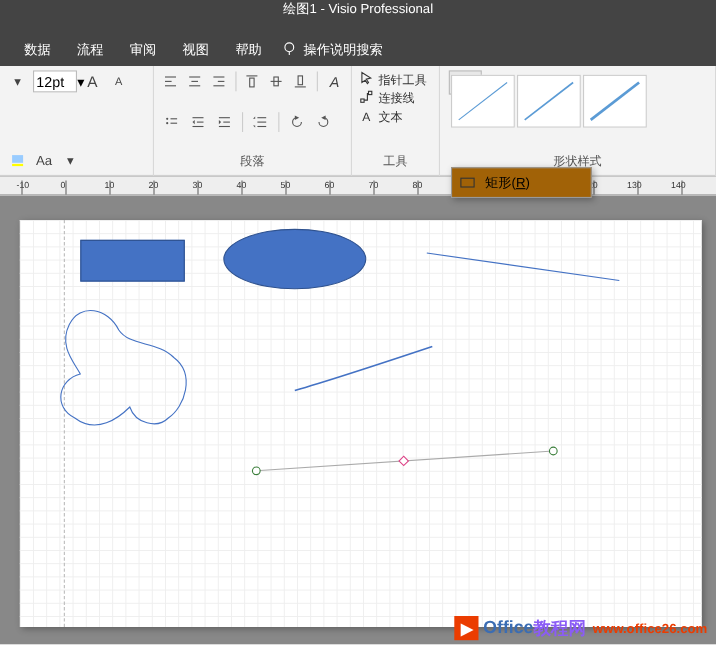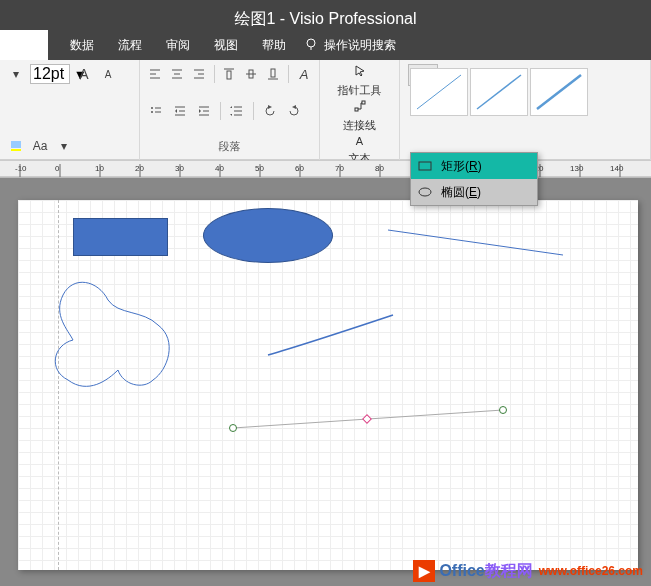--- a/index.html
+++ b/index.html
@@ -1,47 +1,47 @@
 <!DOCTYPE html>
 <html><head>
 <meta charset="utf-8">
 <style>
 * { margin: 0; padding: 0; box-sizing: border-box; font-family: "Microsoft YaHei", sans-serif; }
 body { width: 651px; height: 586px; background: #fff; overflow: hidden; position: relative; }
-.titlebar { height: 30px; background: #444; color: #fff; display: flex; align-items: flex-end; justify-content: center; font-size: 16px; }
-.menubar { height: 30px; background: #444; color: #fff; display: flex; align-items: center; font-size: 12px; padding-left: 10px; margin-left: 48px; }
+.titlebar { height: 30px; background: #444; color: #fff; display: flex; align-items: flex-start; justify-content: center; font-size: 12px; }
+.menubar { height: 30px; background: #444; color: #fff; display: flex; align-items: center; font-size: 12px; padding-left: 10px; }
 .menubar .item { padding: 0 12px; cursor: pointer; }
 .menubar .bulb { margin: 0 6px; }
 .ribbon { height: 100px; background: #f3f3f3; border-bottom: 1px solid #d0d0d0; display: flex; position: relative; }
 .group { border-right: 1px solid #d8d8d8; padding: 4px 6px; display: flex; flex-direction: column; justify-content: space-between; height: 100px; }
 .group .row { display: flex; align-items: center; gap: 4px; }
 .group .label { text-align: center; font-size: 11px; color: #555; padding: 2px 0; }
-.font-size { width: 40px; height: 20px; border: 1px solid #bbb; background: #fff; font-size: 16px; padding: 0 2px; display: flex; align-items: center; justify-content: space-between; gap: 12px; }
+.font-size { width: 40px; height: 20px; border: 1px solid #bbb; background: #fff; font-size: 13px; padding: 0 2px; display: flex; align-items: center; justify-content: space-between; gap: 12px; }
 .btn-s { width: 20px; height: 20px; border: 1px solid transparent; display: flex; align-items: center; justify-content: center; font-size: 12px; color: #444; cursor: pointer; }
 .aa-big { font-size: 14px; }
 .aa-small { font-size: 10px; }
 .sep { width: 1px; height: 18px; background: #ccc; margin: 0 2px; }
 .tools-group { width: 80px; }
-.tool-line { display: flex; align-items: center; gap: 4px; font-size: 11px; color: #333; padding: 1px 0; cursor: pointer; flex-direction: column; }
+.tool-line { display: flex; align-items: center; gap: 4px; font-size: 11px; color: #333; padding: 1px 0; cursor: pointer; }
 .tool-line .ic { width: 14px; text-align: center; }
 .draw-btn { width: 30px; height: 22px; border: 1px solid #bbb; background: #e8e8e8; display: flex; align-items: center; justify-content: center; cursor: pointer; gap: 2px; }
 .style-gallery { display: flex; gap: 2px; padding: 4px; }
 .style-swatch { width: 58px; height: 48px; border: 1px solid #ccc; background: #fff; position: relative; }
 .ruler { height: 18px; background: #eee; border-bottom: 1px solid #bbb; position: relative; font-size: 8px; color: #333; overflow: hidden; }
 .canvas-area { position: relative; height: 408px; background: #888; }
 .page { position: absolute; left: 18px; top: 22px; width: 620px; height: 370px; background: #fff; box-shadow: 2px 2px 6px rgba(0,0,0,0.3); }
 .grid { position: absolute; inset: 0; background-image:
   linear-gradient(#eee 1px, transparent 1px),
   linear-gradient(90deg, #eee 1px, transparent 1px);
   background-size: 12px 12px; }
 .margin-line { position: absolute; left: 40px; top: 0; bottom: 0; border-left: 1px dashed #bbb; }
 .shape-rect { position: absolute; left: 55px; top: 18px; width: 95px; height: 38px; background: #4472c4; border: 1px solid #2f528f; }
 .shape-ellipse { position: absolute; left: 185px; top: 8px; width: 130px; height: 55px; background: #4472c4; border: 1px solid #2f528f; border-radius: 50%; }
 .handle { width: 8px; height: 8px; border: 1px solid #3a7e3a; border-radius: 50%; background: #fff; position: absolute; }
-.dropdown { position: absolute; left: 410px; top: 92px; width: 128px; background: #14b8a6; border: 1px solid #999; box-shadow: 2px 2px 6px rgba(0,0,0,0.3); z-index: 100; }
+.dropdown { position: absolute; left: 410px; top: 92px; width: 128px; background: #a16207; border: 1px solid #999; box-shadow: 2px 2px 6px rgba(0,0,0,0.3); z-index: 100; }
 .dropdown .ditem { display: flex; align-items: center; height: 26px; font-size: 12px; cursor: pointer; padding: 0 6px; gap: 8px; }
 .dropdown .ditem.selected { background: #c8c8c8; }
 .dropdown .ditem .dicon { width: 16px; height: 16px; display: flex; align-items: center; justify-content: center; }
 .dropdown .ditem .dtext u { text-decoration: underline; }
 .watermark { position: absolute; right: 8px; bottom: 4px; display: flex; align-items: center; font-size: 16px; font-weight: bold; }
 .wm-logo { width: 22px; height: 22px; background: #eb3c00; color: #fff; display: flex; align-items: center; justify-content: center; font-size: 14px; margin-right: 4px; }
 .wm-blue { color: #3b6db3; }
 .wm-url { font-size: 12px; color: #eb3c00; margin-left: 6px; font-weight: bold; }
 svg { overflow: visible; }
 </style>
@@ -223,38 +223,31 @@
       <div class="style-swatch"><svg width="56" height="46">
             <line x1="6" y1="40" x2="50" y2="6" stroke="#5b9bd5" stroke-width="1"></line>
           </svg></div>
       <div class="style-swatch"><svg width="56" height="46">
             <line x1="6" y1="40" x2="50" y2="6" stroke="#5b9bd5" stroke-width="1.5"></line>
           </svg></div>
       <div class="style-swatch"><svg width="56" height="46">
             <line x1="6" y1="40" x2="50" y2="6" stroke="#5b9bd5" stroke-width="2.5"></line>
           </svg></div>
     </div>
+    <div class="label">形状样式</div>
   </div>
 
   <div class="dropdown">
     <div class="ditem">
       <span class="dicon">
           <svg width="14" height="10">
             <rect x="1" y="1" width="12" height="8" fill="none" stroke="#333"></rect>
           </svg>
         </span>
       <span class="dtext">矩形(<u>R</u>)</span>
-    </div>
-    <div class="ditem selected">
-      <span class="dicon">
-          <svg width="14" height="10">
-            <ellipse cx="7" cy="5" rx="6" ry="4" fill="none" stroke="#333"></ellipse>
-          </svg>
-        </span>
-      <span class="dtext">椭圆(<u>E</u>)</span>
     </div>
   </div>
 </div>
 
 <div class="ruler">
   <svg width="651" height="18">
     <g stroke="#666" stroke-width="0.5">
       <line x1="0" y1="0" x2="651" y2="0"></line>
       <line x1="0" y1="17" x2="651" y2="17"></line>
     </g>

